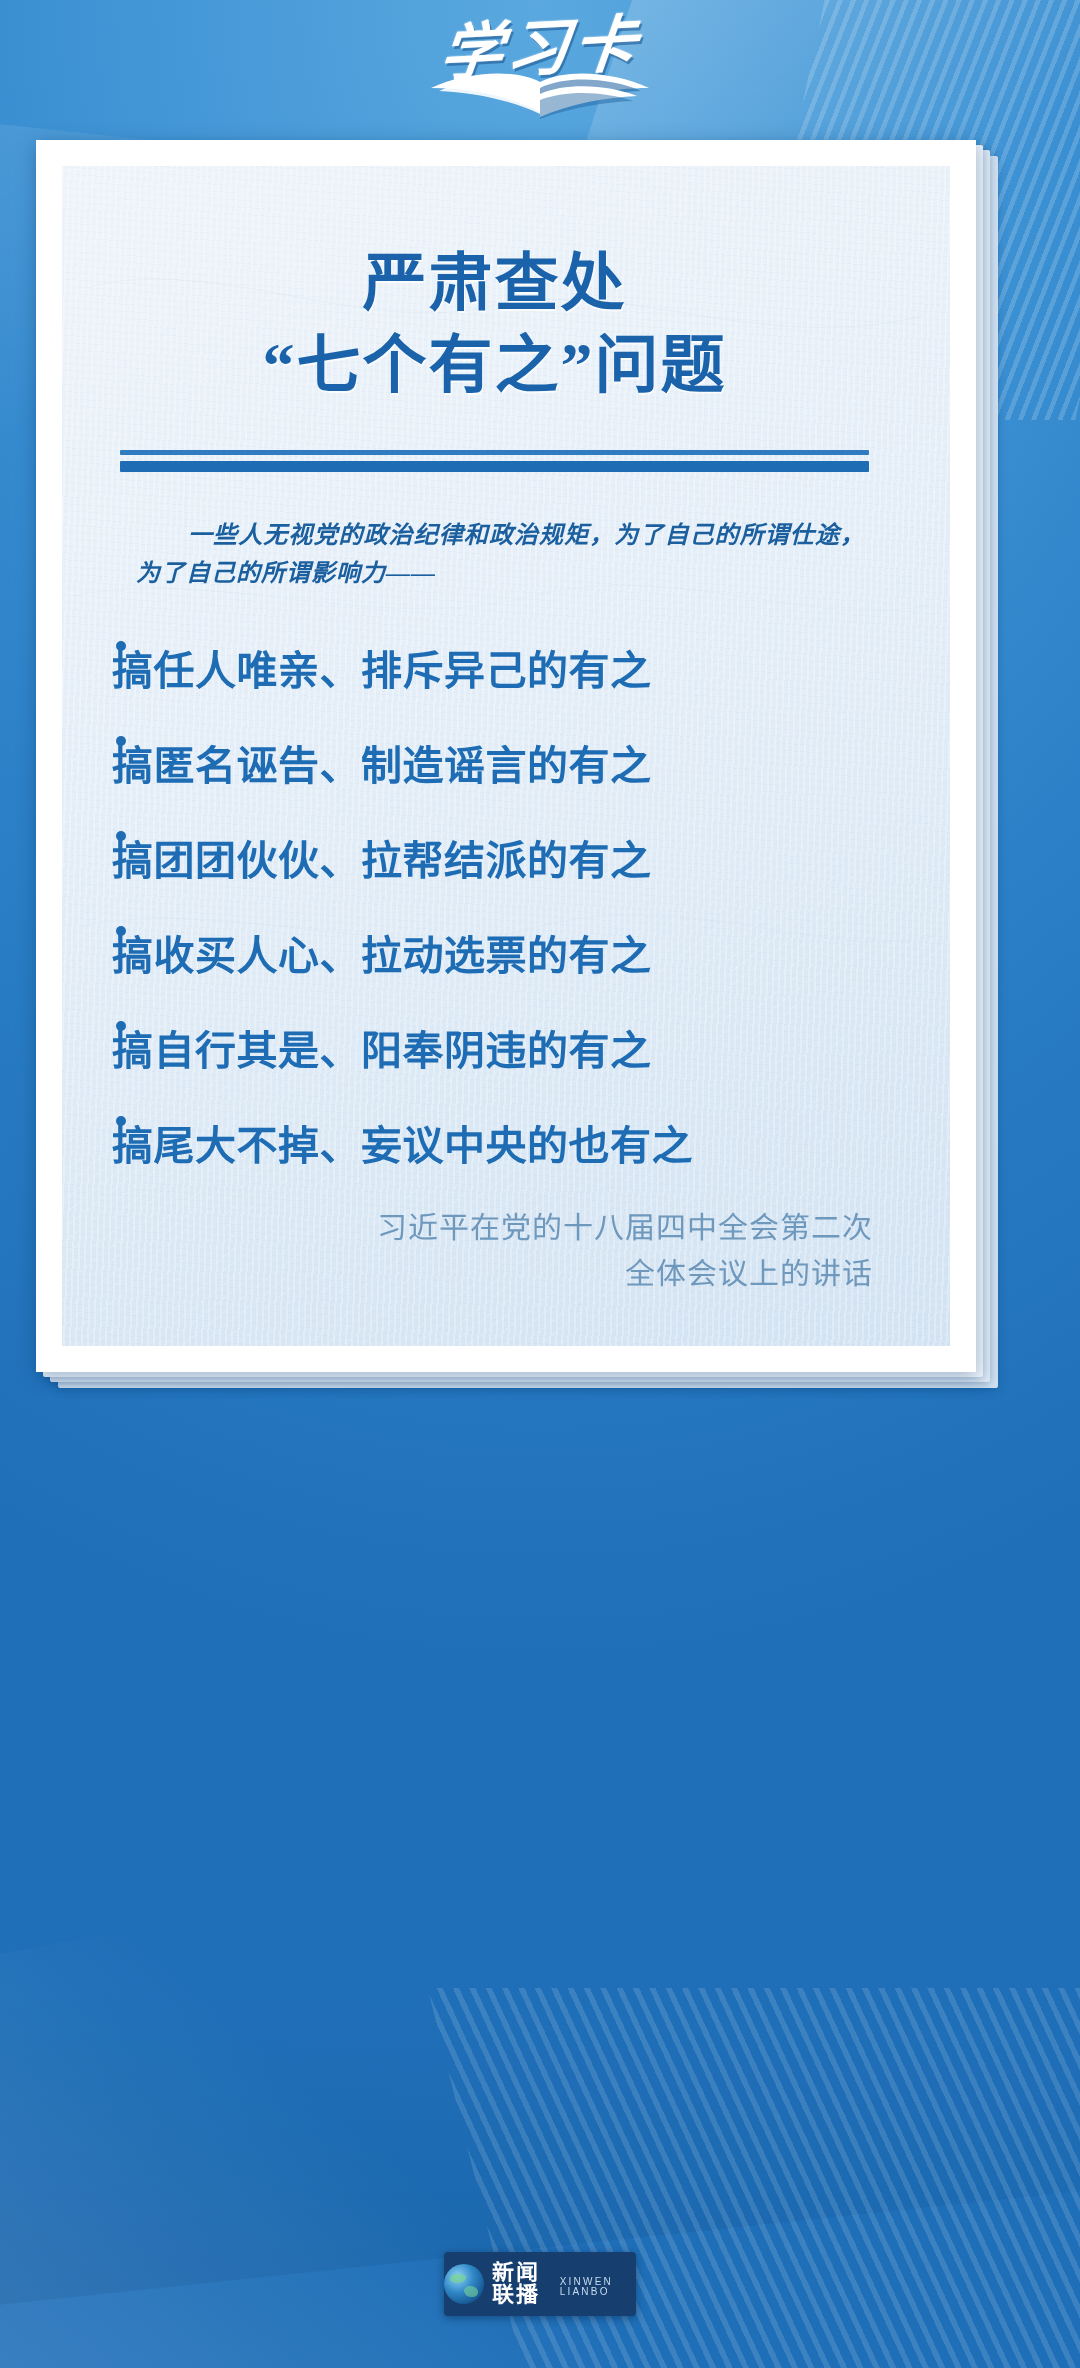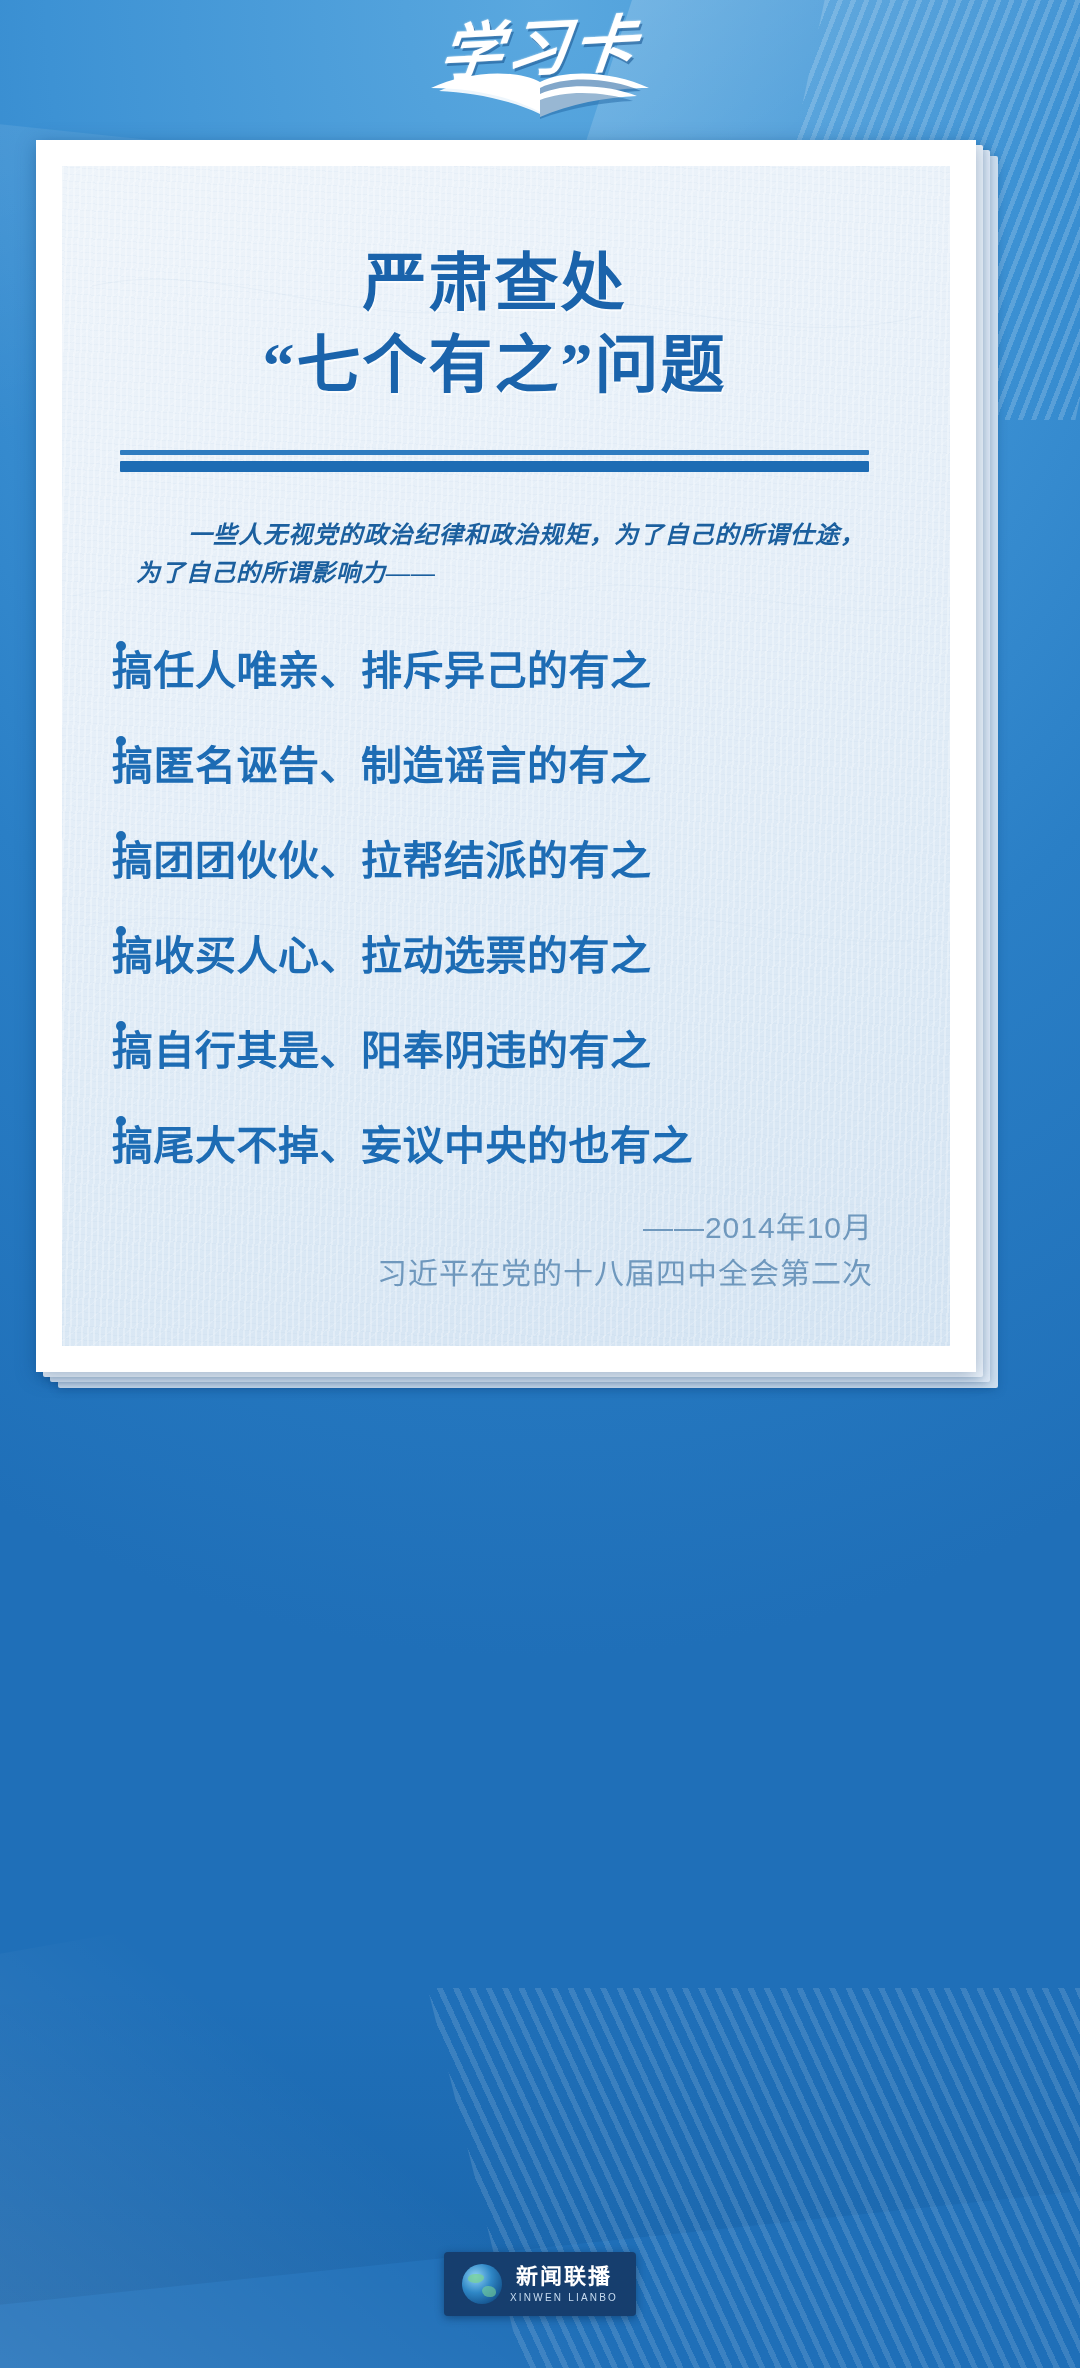--- a/index.html
+++ b/index.html
@@ -228,21 +228,21 @@
     position:relative;overflow:hidden;flex:0 0 auto;
   }
   .badge .globe::before{
     content:"";position:absolute;left:6px;top:10px;width:16px;height:9px;
     background:rgba(120,210,150,.75);border-radius:50% 40% 60% 45%;
   }
   .badge .globe::after{
     content:"";position:absolute;left:20px;top:22px;width:14px;height:11px;
     background:rgba(120,210,150,.6);border-radius:45% 55% 40% 60%;
   }
-  .badge-text{display:flex;flex-direction:column;align-items:center;line-height:1;}
+  .badge-text{display:flex;flex-direction:row;align-items:center;line-height:1;}
   .badge-cn{
     font-family:"Liberation Sans","DejaVu Sans",sans-serif;
     font-size:22px;font-weight:700;color:#ffffff;letter-spacing:2px;
   }
   .badge-en{
     margin-top:5px;
     font-family:"Liberation Sans","DejaVu Sans",sans-serif;
     font-size:10px;color:#c8dcf0;letter-spacing:2.2px;
   }
 </style>
@@ -325,22 +325,22 @@
               <span class="dot"></span>
               <span class="txt">搞自行其是、阳奉阴违的有之</span>
             </li>
             <li>
               <span class="dot"></span>
               <span class="txt">搞尾大不掉、妄议中央的也有之</span>
             </li>
           </ul>
 
           <div class="attrib">
-            <div>——2014年10月</div>
             <div>习近平在党的十八届四中全会第二次</div>
+            <div>全体会议上的讲话</div>
           </div>
 
         </div>
       </div>
     </div>
   </div>
 
   <div class="badge">
     <div class="globe"></div>
     <div class="badge-text">

